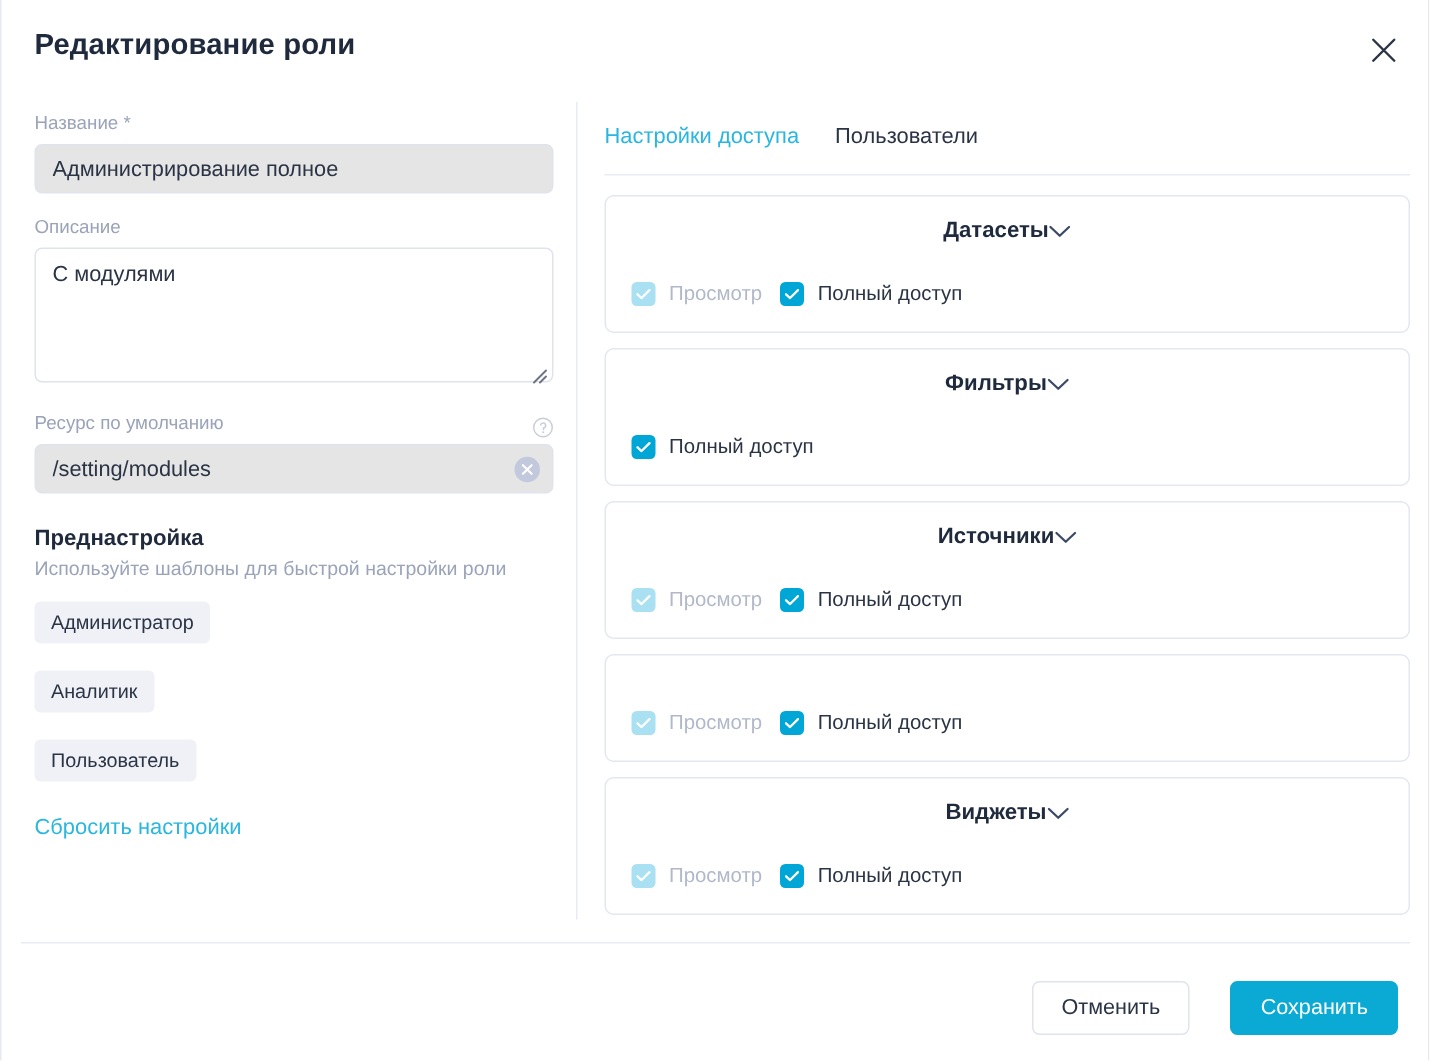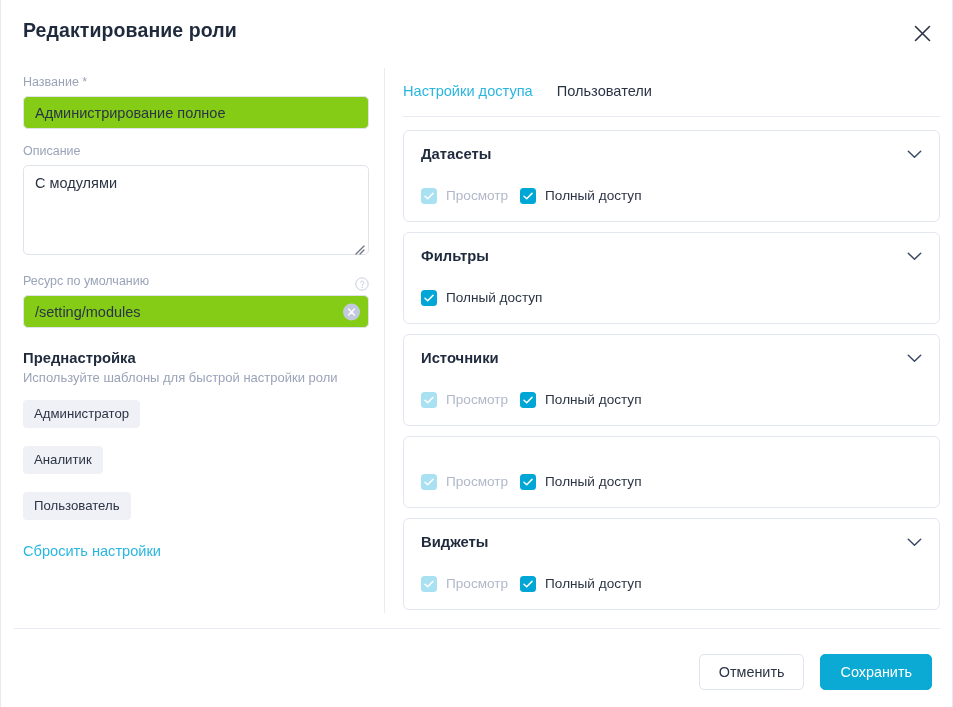--- a/index.html
+++ b/index.html
@@ -98,21 +98,21 @@
   .req-star { color: #9aa3b8; font-size: 12.5px; }
   .text-input {
     width: 346px;
     height: 33px;
     border: 1px solid #dfe3ec;
     border-radius: 5px;
     padding: 0 11px;
     font-size: 14.5px;
     font-family: inherit;
     color: #2b3445;
-    background: #84cc16;
+    background: #e5e5e5;
     outline: none;
   }
   .text-input::placeholder { color: #b6bdcd; }
 
   .textarea-wrap { position: relative; width: 346px; }
   .text-area {
     width: 346px;
     height: 90px;
     border: 1px solid #dfe3ec;
     border-radius: 5px;
@@ -239,21 +239,21 @@
     width: 537px;
     border: 1px solid #e3e7f0;
     border-radius: 6px;
     background: #fff;
     padding: 13px 17px 16px 17px;
     position: relative;
   }
   .acc-head {
     display: flex;
     align-items: center;
-    justify-content: space-between;
+    justify-content: center;
     cursor: pointer;
     margin-bottom: 9px;
   }
   .acc-title {
     font-size: 14.8px;
     font-weight: bold;
     color: #1f2a3d;
     line-height: 20px;
   }
   .chev { width: 15px; height: 9px; flex: 0 0 auto; }
@@ -294,21 +294,21 @@
     top: 0;
     width: 926px;
     height: 1px;
     background: #e8ebf2;
   }
   .footer-actions {
     position: absolute;
     right: 21px;
     top: 26px;
     display: flex;
-    gap: 16px;
+    gap: 27px;
     justify-content: space-between;
   }
   .btn {
     font-family: inherit;
     font-size: 14.4px;
     border-radius: 5px;
     cursor: pointer;
     height: 36px;
     padding: 0 19px;
     line-height: 34px;

